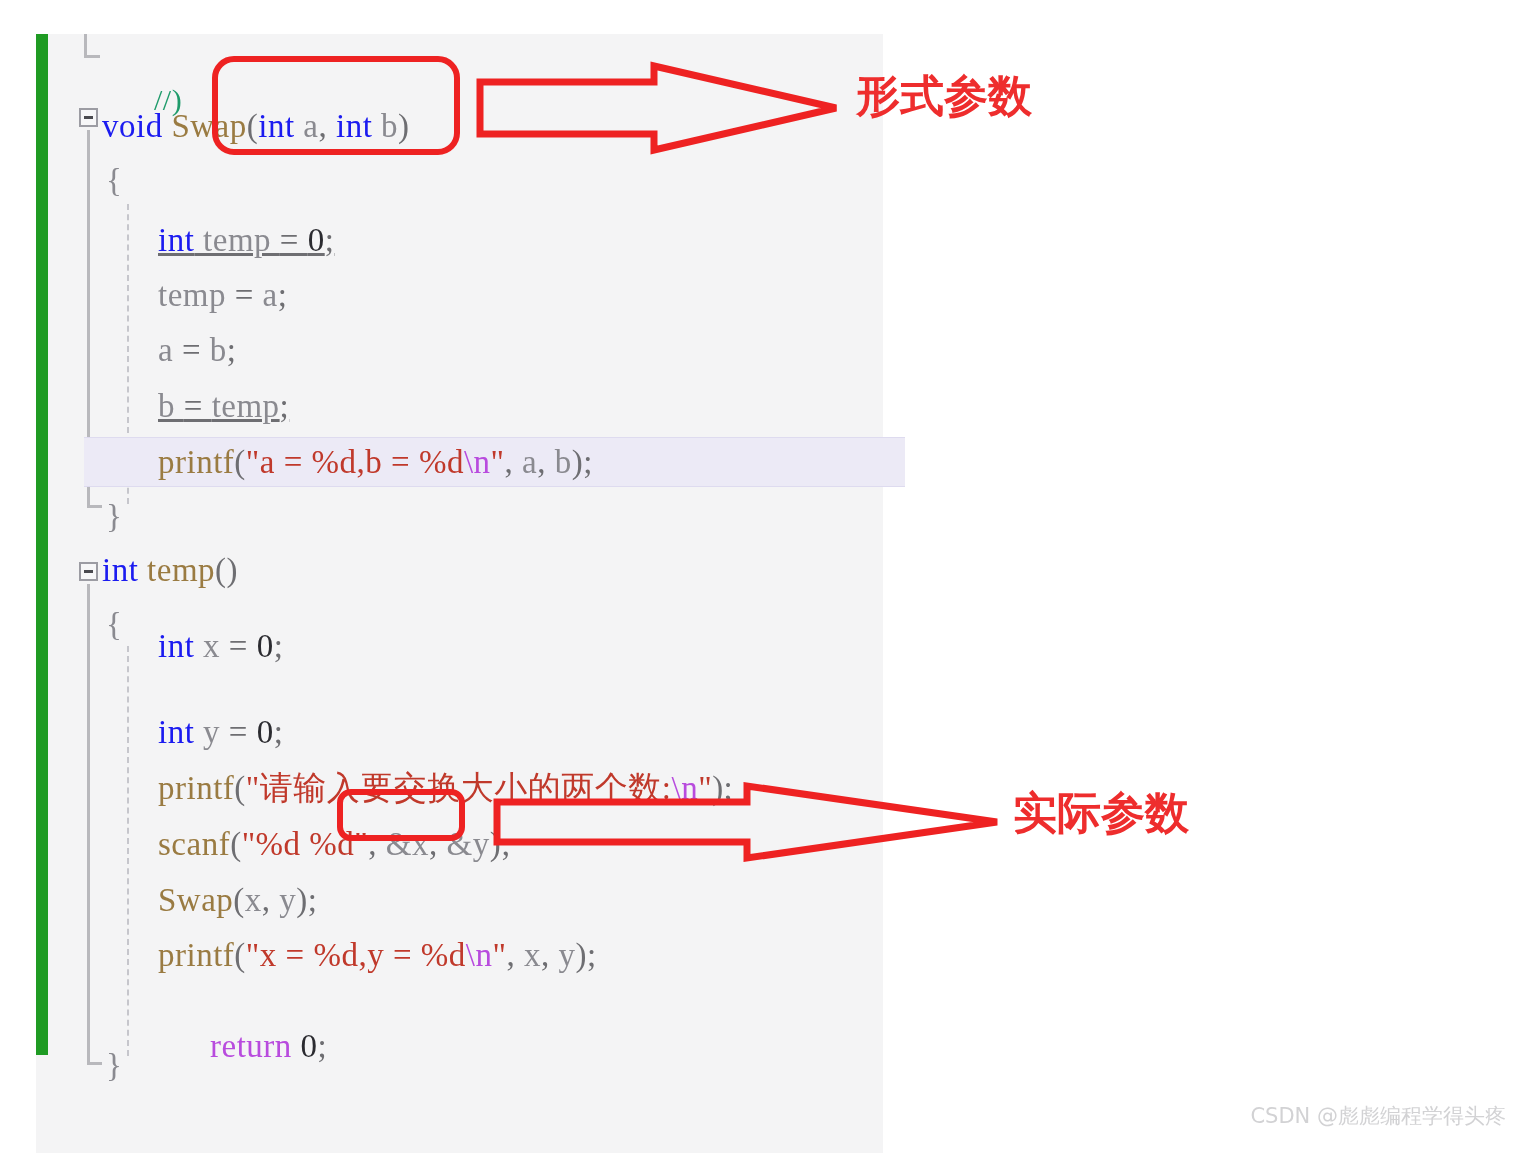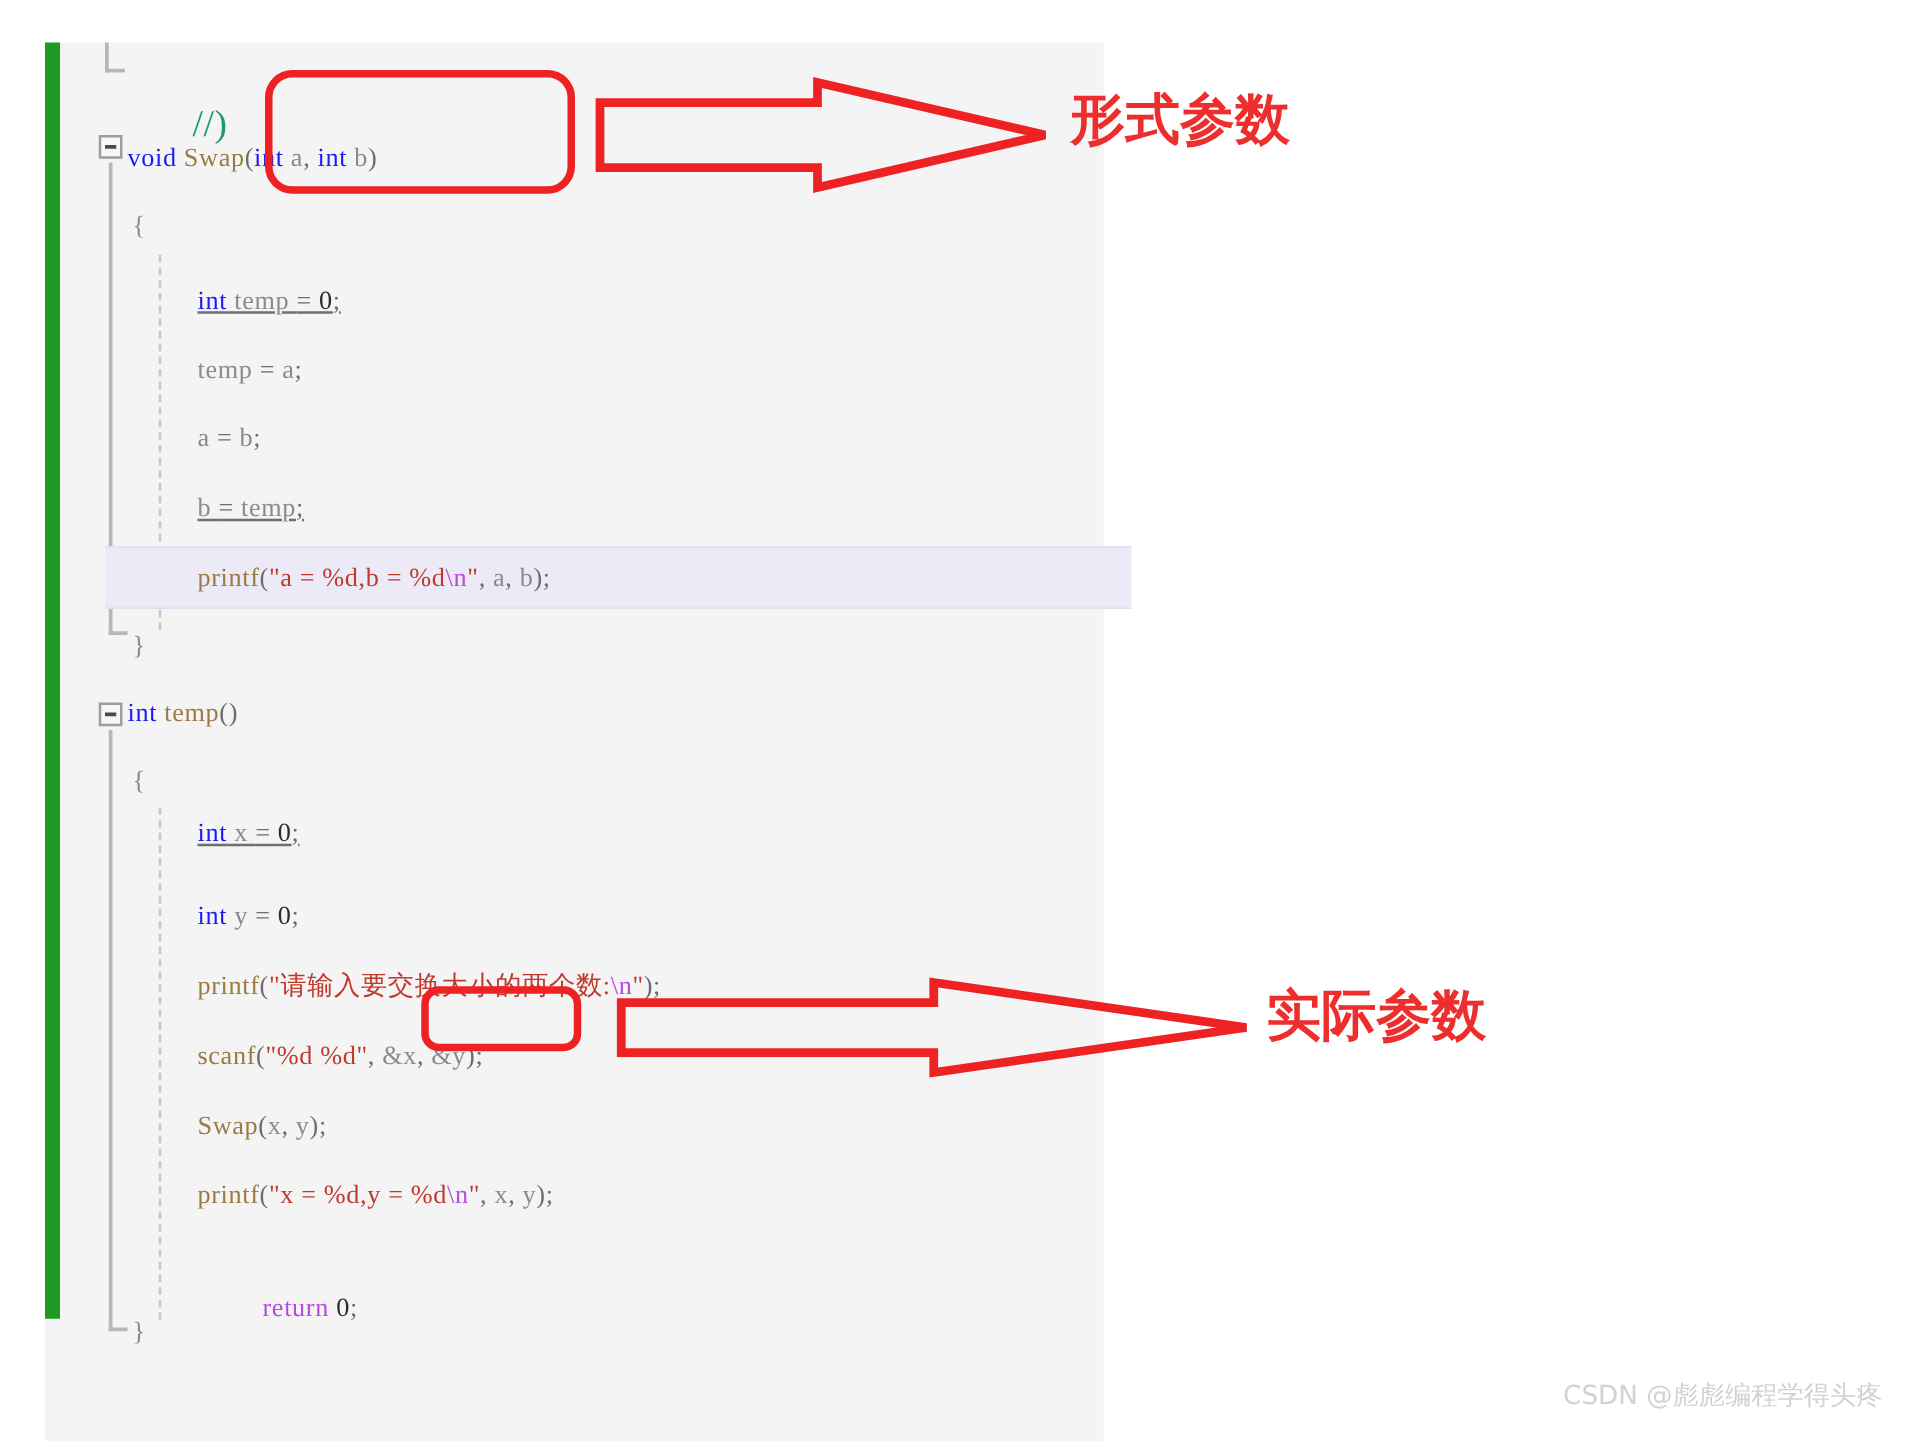--- a/index.html
+++ b/index.html
@@ -70,21 +70,21 @@
     width: 9px;
     height: 3px;
     background: #4a4a4f;
   }
 
   
   .line {
     position: absolute;
     white-space: pre;
     font-family: "Liberation Serif", "DejaVu Serif", serif;
-    font-size: 21px;
+    font-size: 33px;
     line-height: 33px;
     letter-spacing: 0.5px;
     color: #6e6e72;
   }
   .hl-line {
     position: absolute;
     left: 48px;
     width: 813px;
     height: 50px;
     background: #eceaf6;
@@ -181,21 +181,21 @@
     <div class="line" style="left:100px; top:356px;text-decoration:underline;"><span class="var">b </span><span class="punc">= </span><span class="var">temp</span><span class="punc">;</span></div>
 
     <div class="line" style="left:100px; top:412px;"><span class="fn">printf</span><span class="punc">(</span><span class="str">"a = %d,b = %d</span><span class="esc">\n</span><span class="str">"</span><span class="punc">, </span><span class="var">a</span><span class="punc">, </span><span class="var">b</span><span class="punc">);</span></div>
 
     <div class="line" style="left:48px; top:466px;"><span class="brace">}</span></div>
 
     <div class="line" style="left:44px; top:520px;"><span class="kw">int</span><span class="punc"> </span><span class="fn">temp</span><span class="punc">()</span></div>
 
     <div class="line" style="left:48px; top:574px;"><span class="brace">{</span></div>
 
-    <div class="line" style="left:100px; top:616px;text-decoration:underline;"><span class="kw">int</span><span class="var"> x </span><span class="punc">= </span><span class="num">0</span><span class="punc">;</span></div>
+    <div class="line" style="left:100px; top:596px;"><span class="kw">int</span><span class="var"> x </span><span class="punc">= </span><span class="num">0</span><span class="punc">;</span></div>
 
     <div class="line" style="left:100px; top:682px;"><span class="kw">int</span><span class="var"> y </span><span class="punc">= </span><span class="num">0</span><span class="punc">;</span></div>
 
     <div class="line" style="left:100px; top:738px;"><span class="fn">printf</span><span class="punc">(</span><span class="str">"请输入要交换大小的两个数:</span><span class="esc">\n</span><span class="str">"</span><span class="punc">);</span></div>
 
     <div class="line" style="left:100px; top:794px;"><span class="fn">scanf</span><span class="punc">(</span><span class="str">"%d %d"</span><span class="punc">, </span><span class="var">&amp;x</span><span class="punc">, </span><span class="var">&amp;y</span><span class="punc">);</span></div>
 
     <div class="line" style="left:100px; top:850px;"><span class="fn">Swap</span><span class="punc">(</span><span class="var">x</span><span class="punc">, </span><span class="var">y</span><span class="punc">);</span></div>
 
     <div class="line" style="left:100px; top:905px;"><span class="fn">printf</span><span class="punc">(</span><span class="str">"x = %d,y = %d</span><span class="esc">\n</span><span class="str">"</span><span class="punc">, </span><span class="var">x</span><span class="punc">, </span><span class="var">y</span><span class="punc">);</span></div>

